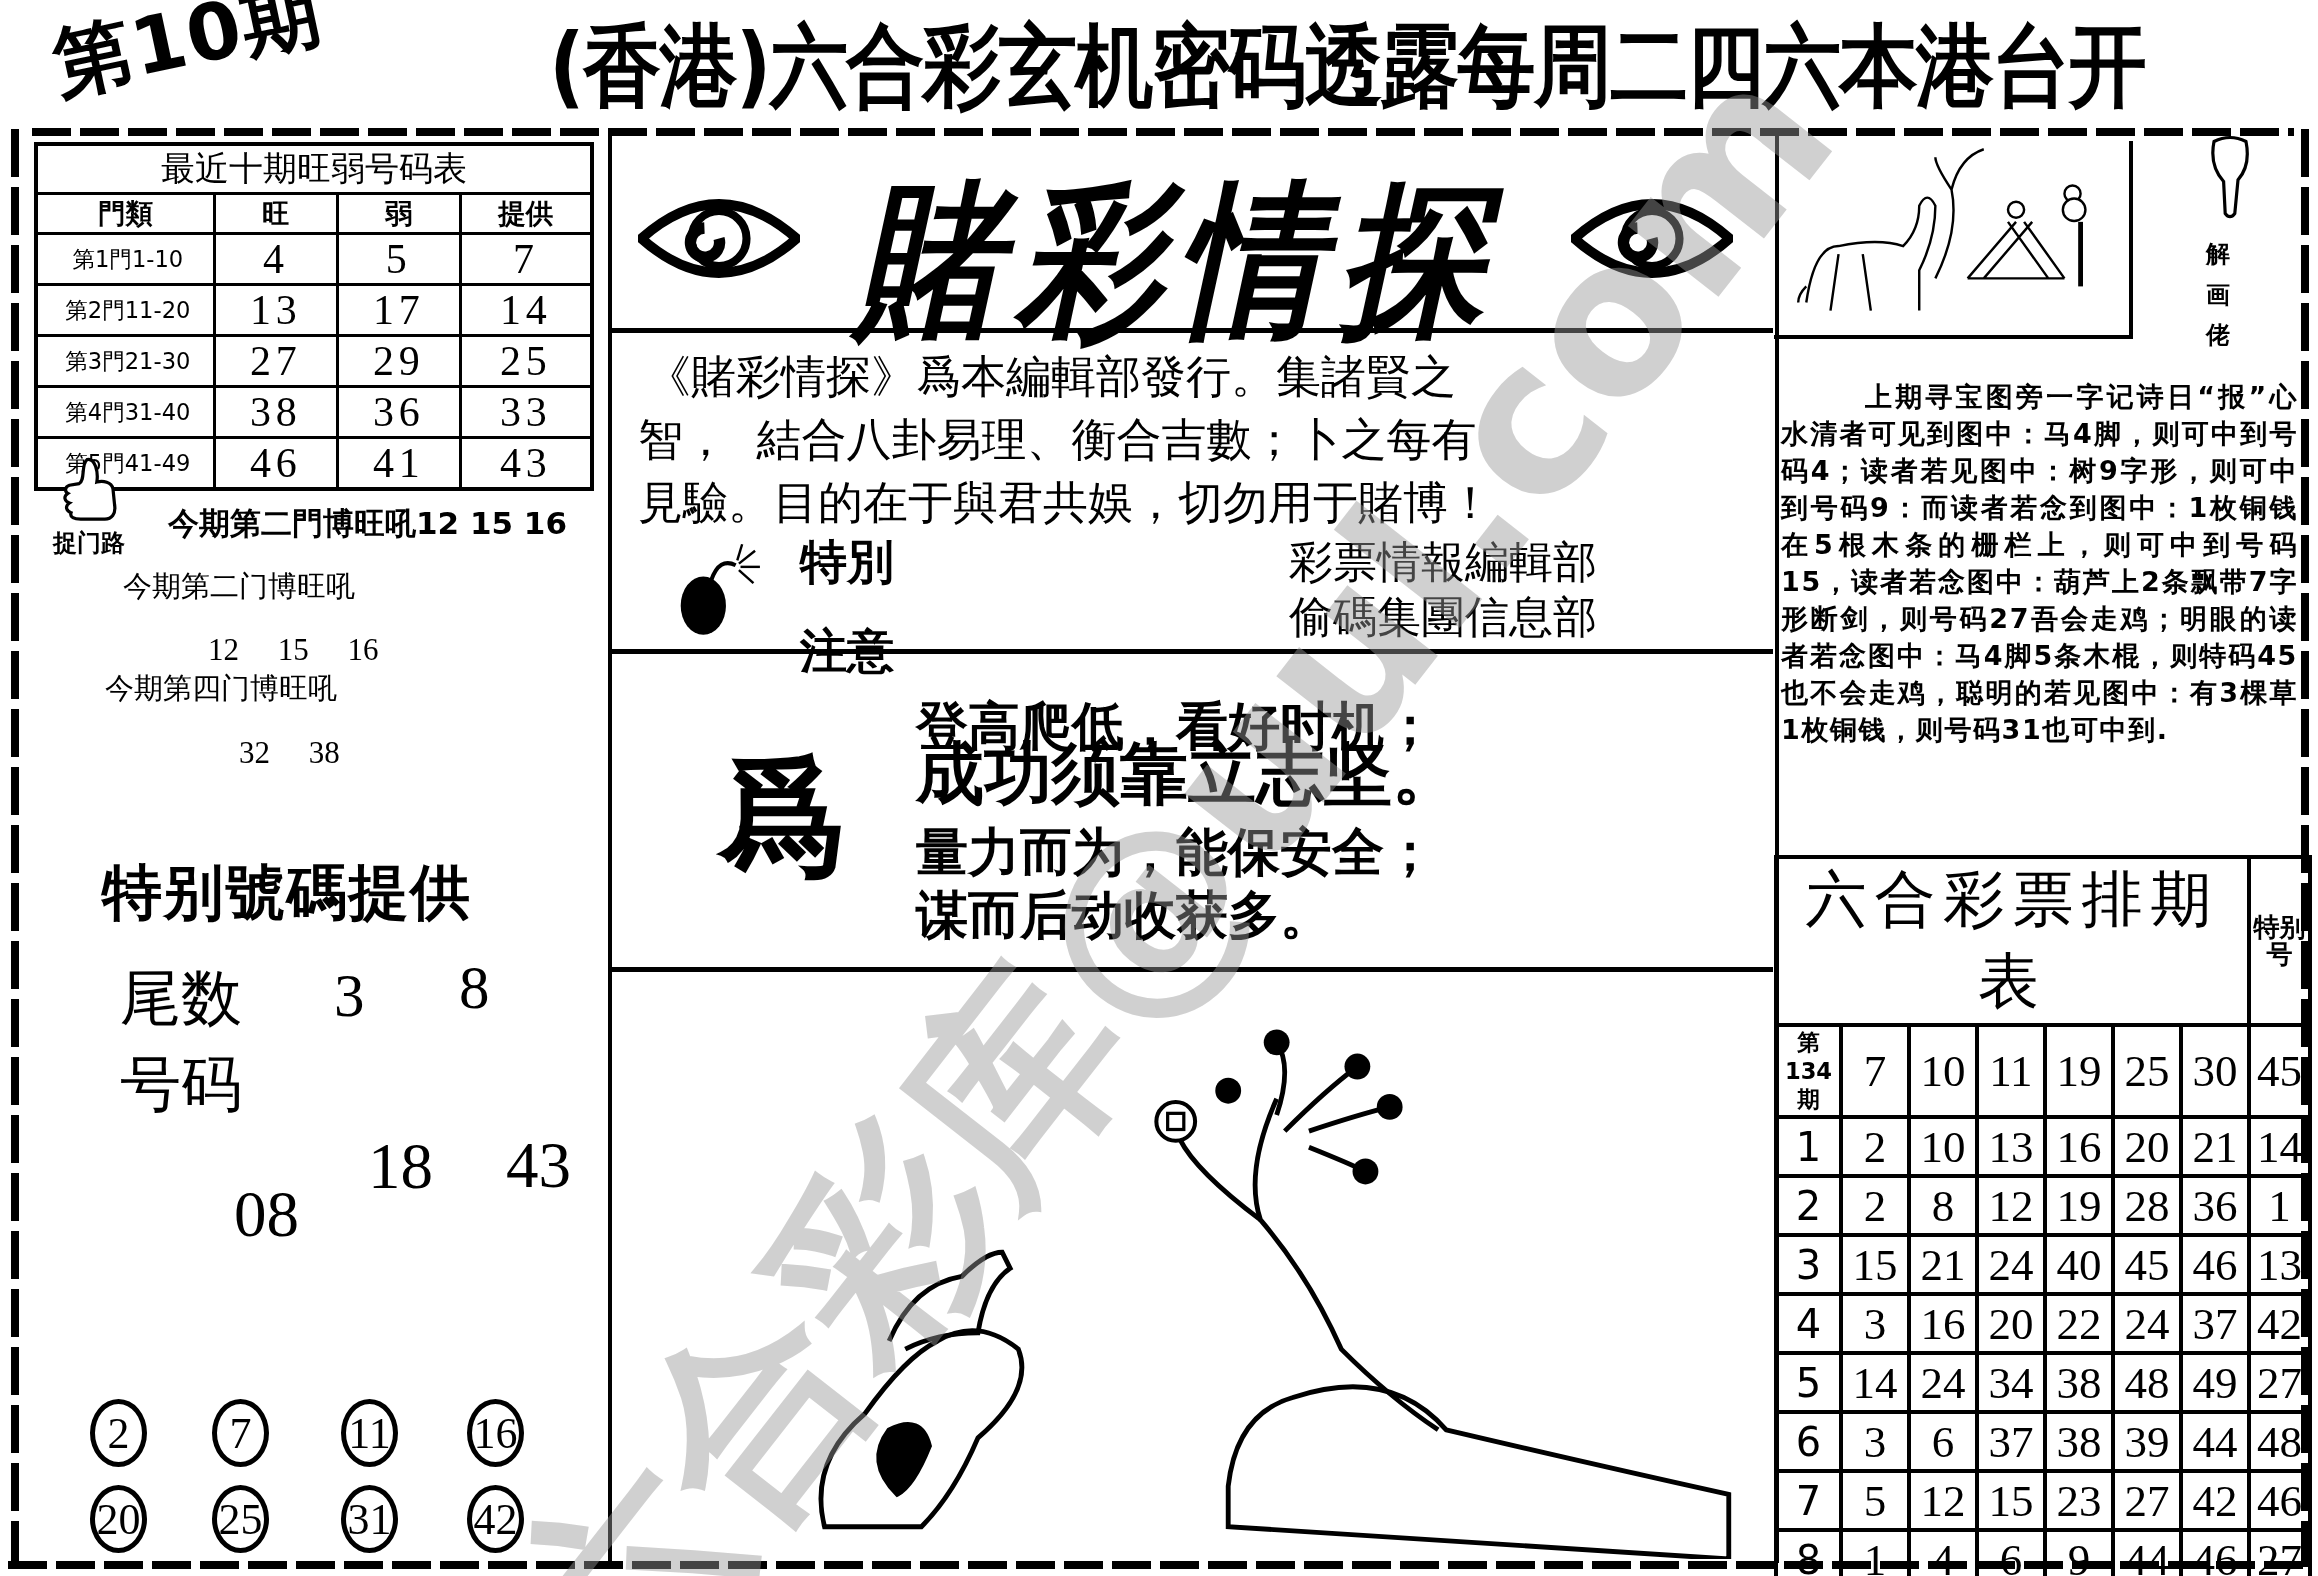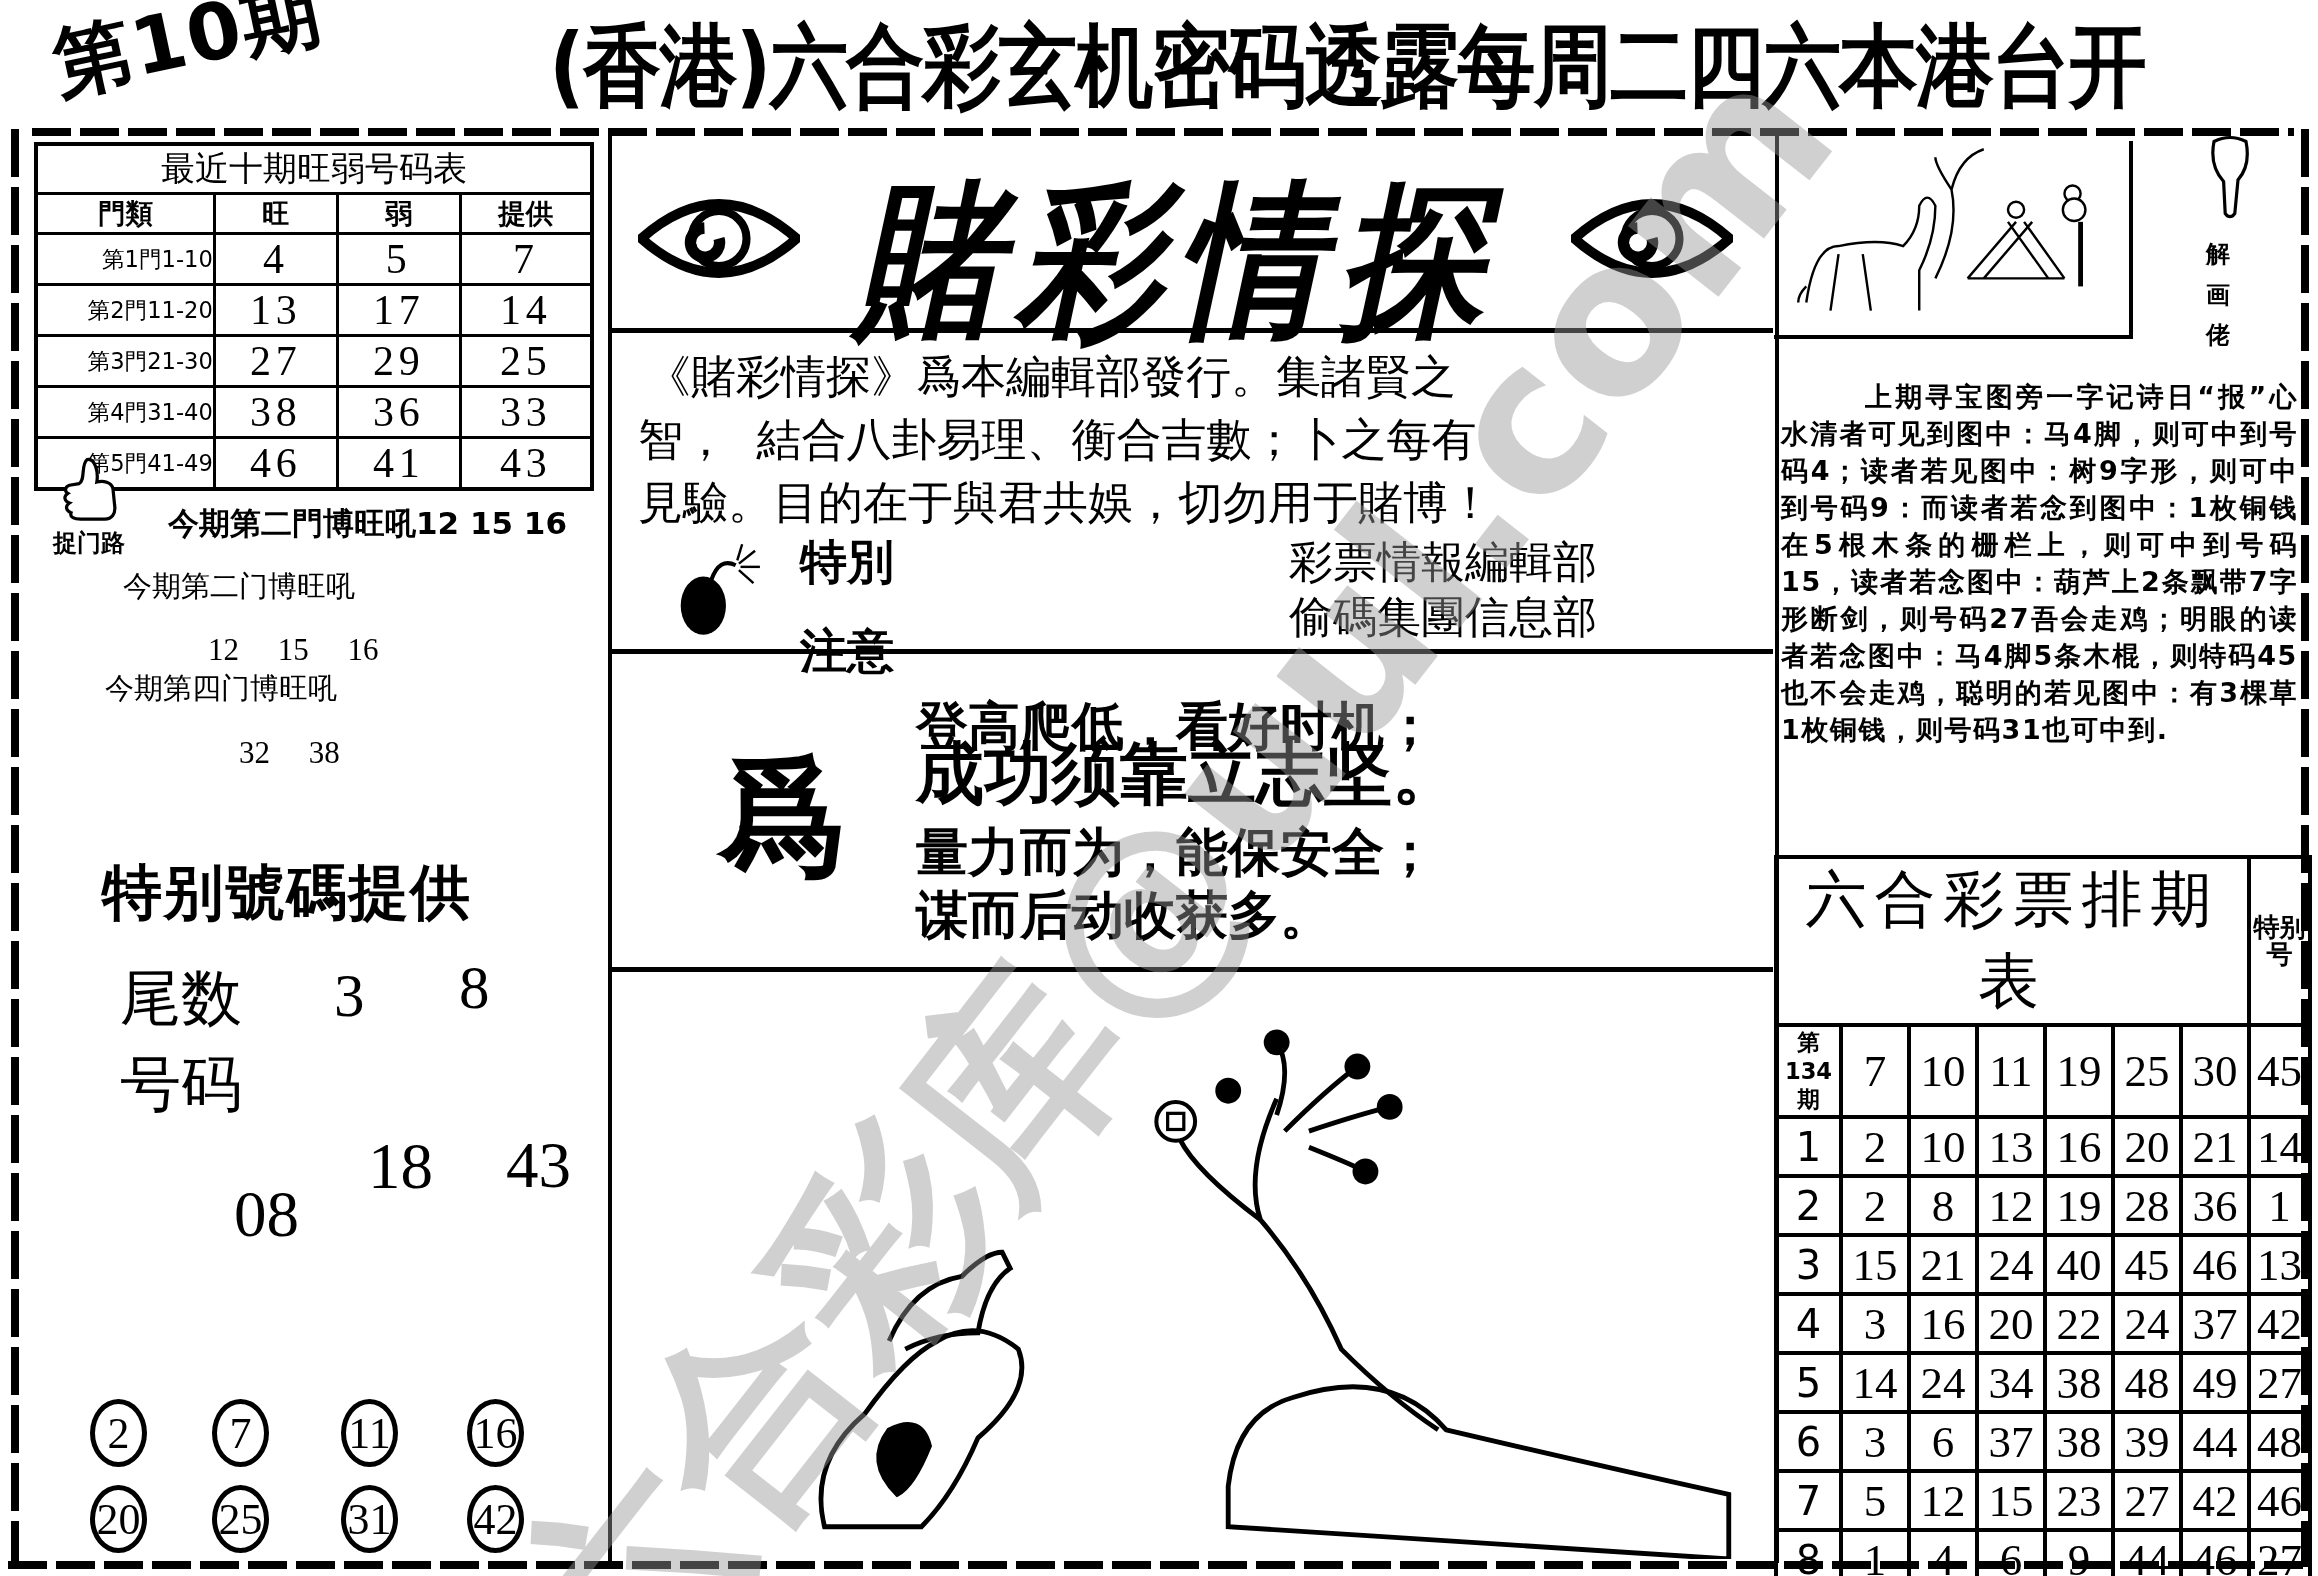--- a/index.html
+++ b/index.html
@@ -15,21 +15,21 @@
 
   
   .dash-h { height:8px; background:repeating-linear-gradient(90deg,#000 0 39px,#fff 39px 48px); }
   .dash-v { width:8px; background:repeating-linear-gradient(180deg,#000 0 48px,#fff 48px 58px); }
 
   
   #wang-table { left:34px; top:142px; width:560px; border-collapse:collapse; border:4.8px solid #000; }
   #wang-table td, #wang-table th { border:3.2px solid #000; text-align:center; padding:0; }
   #wang-table .title { font-size:34px; font-weight:normal; height:39px; }
   #wang-table .hdr { font-size:27.5px; font-weight:bold; height:37px; }
-  #wang-table .door { font-size:22.6px; text-align:right; padding-left:4.8px; width:170px; height:37px; }
+  #wang-table .door { font-size:22.6px; text-align:center; padding-left:4.8px; width:170px; height:37px; }
   #wang-table .num { font-size:42px; font-family:"Liberation Serif","DejaVu Serif",serif; letter-spacing:4.8px; }
 
   .left-text { font-family:"Liberation Serif","DejaVu Serif",serif; }
   .circle { width:47px; height:58px; border:5.7px solid #000; border-radius:50%; display:flex; align-items:center; justify-content:center; font-family:"Liberation Serif","DejaVu Serif",serif; font-size:44px; }
 
   
   #center { left:608px; top:133px; width:1163px; height:1430px; border-left:4px solid #000; border-right:4px solid #000; }
   .hr { height:4.8px; background:#000; width:1163px; }
 
   

